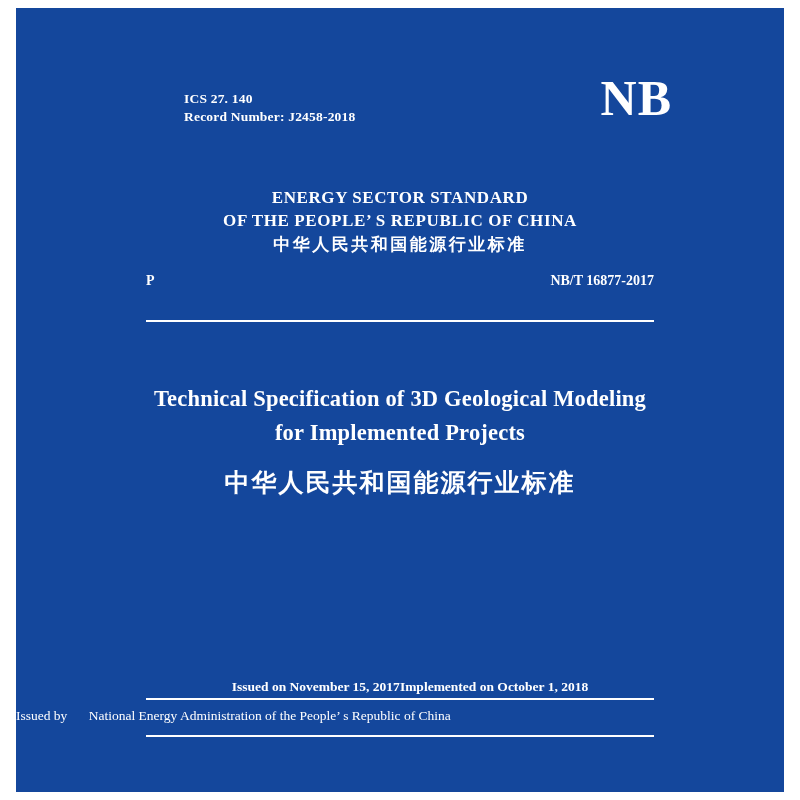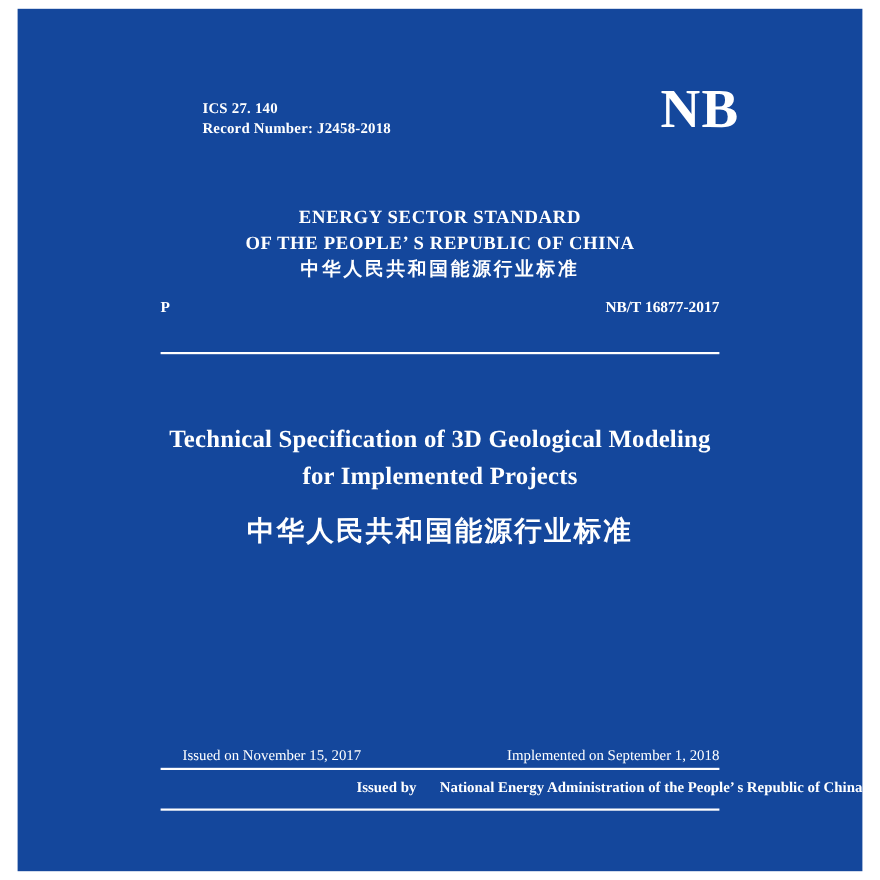--- a/index.html
+++ b/index.html
@@ -124,32 +124,32 @@
     font-family: "DejaVu Sans", sans-serif;
   }
 
   
   .dates {
     position: absolute;
     left: 150px;
     right: 130px;
     top: 671px;
     display: flex;
-    justify-content: space-between;
-    font-weight: normal;
+    justify-content: center;
+    font-weight: bold;
     font-size: 13.5px;
   }
   
   .issuer {
     position: absolute;
     left: 0;
     right: 0;
     top: 700px;
-    text-align: right;
-    font-weight: bold;
+    text-align: left;
+    font-weight: normal;
     font-size: 13.5px;
   }
   .issuer .lbl {
     margin-right: 18px;
   }
 </style>
 </head>
 <body>
 
 <div class="page">
@@ -176,21 +176,21 @@
     <div class="rule top"></div>
 
     <div class="titles">
       <div class="en">Technical Specification of 3D Geological Modeling</div>
       <div class="en">for Implemented Projects</div>
       <div class="cn">中华人民共和国能源行业标准</div>
     </div>
 
     <div class="dates">
       <span>Issued on November 15, 2017</span>
-      <span>Implemented on September 1, 2018</span>
+      <span>Implemented on October 1, 2018</span>
     </div>
 
     <div class="rule bottom1"></div>
 
     <div class="issuer">
       <span class="lbl">Issued by</span>
       <span>National Energy Administration of the People’ s Republic of China</span>
     </div>
 
     <div class="rule bottom2"></div>

